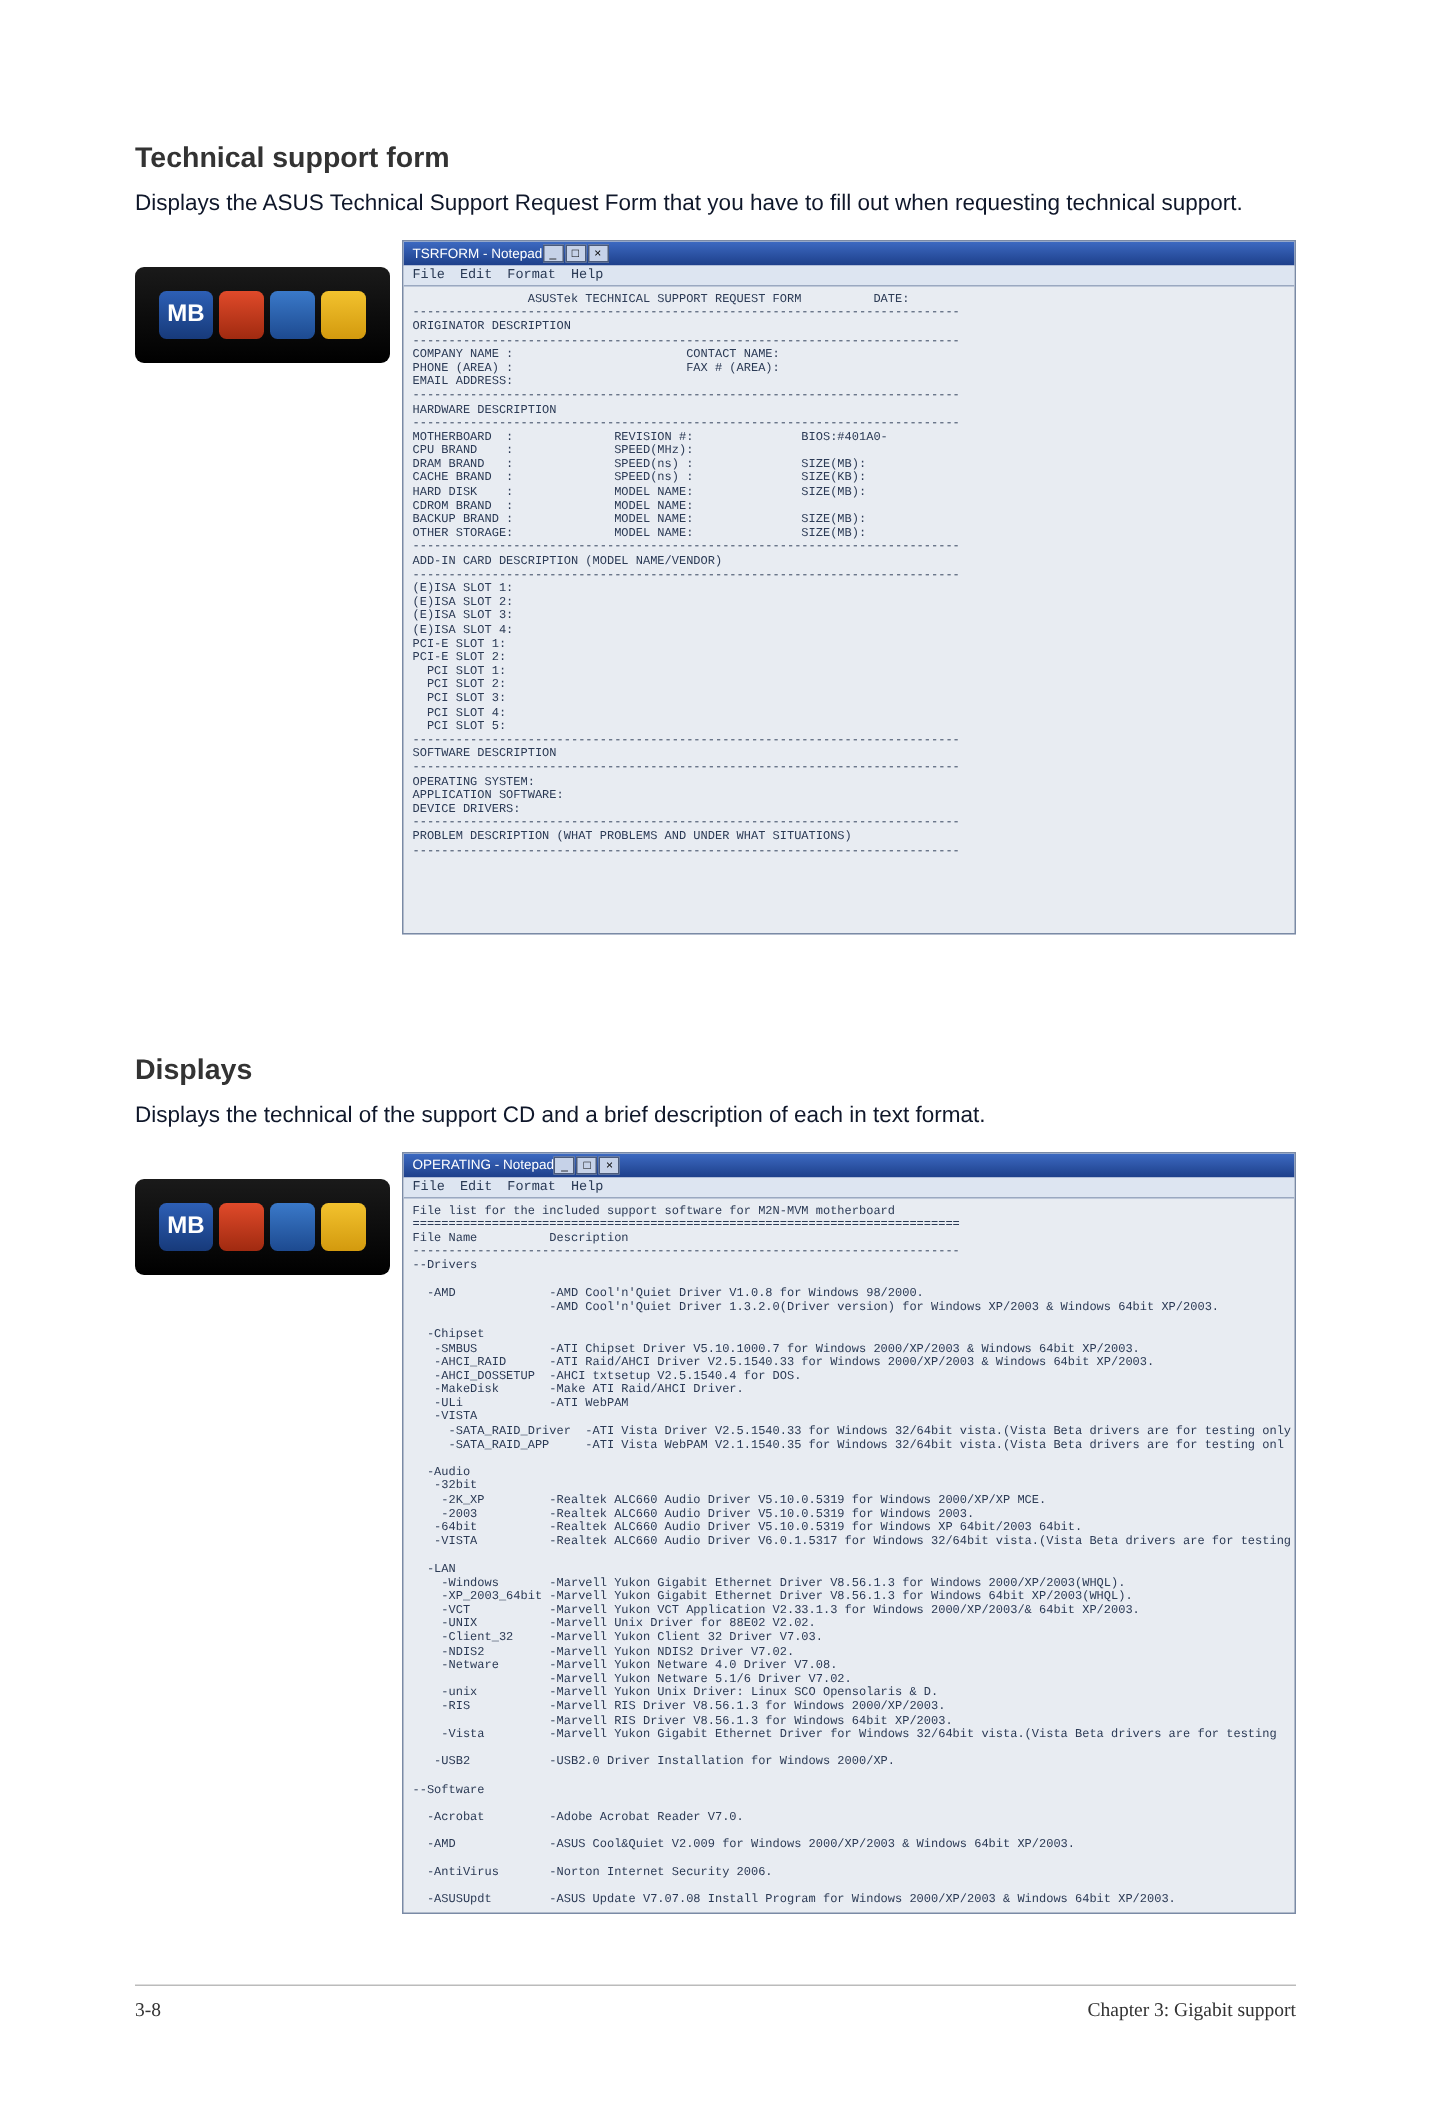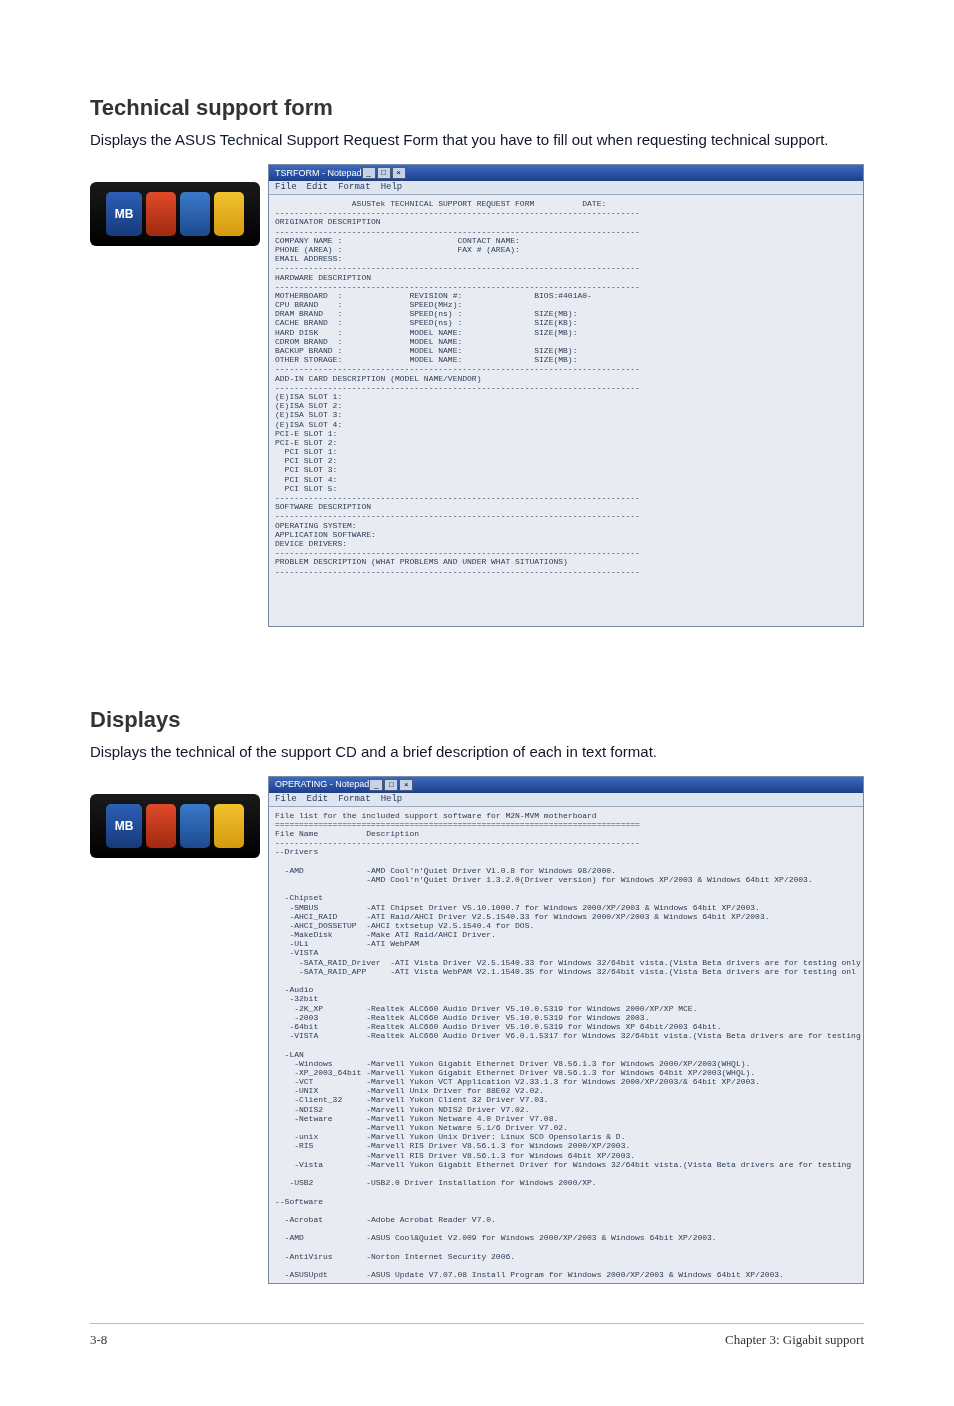--- a/index.html
+++ b/index.html
@@ -6,21 +6,21 @@
   body {
     width: 954px;
     height: 1406px;
     background: #fff;
     font-family: Arial, Helvetica, sans-serif;
     color: #333;
     position: relative;
     padding: 95px 90px 0 90px;
   }
   .section-title {
-    font-size: 22px;
+    font-size: 19px;
     font-weight: bold;
     color: #333;
     margin-bottom: 8px;
   }
   .section-desc {
     font-size: 15px;
     color: #0f172a;
     line-height: 1.4;
     margin-bottom: 14px;
   }
@@ -37,26 +37,26 @@
     border-radius: 6px;
     display: flex;
     align-items: center;
     justify-content: center;
     gap: 4px;
     flex-shrink: 0;
     margin-top: 18px;
   }
   .logo-chip {
     width: 30px;
-    height: 44px;
+    height: 32px;
     border-radius: 5px;
     display: flex;
     align-items: center;
     justify-content: center;
-    font-size: 12px;
+    font-size: 16px;
     font-weight: bold;
     color: #fff;
   }
   .chip-mb { background: linear-gradient(180deg,#2d5fb5,#173a7a); width: 36px; }
   .chip-o  { background: linear-gradient(180deg,#e04a2a,#a02a10); }
   .chip-g  { background: linear-gradient(180deg,#3a79c9,#1d4a90); }
   .chip-y  { background: linear-gradient(180deg,#f2c22e,#d39a0e); }
   .notepad {
     flex: 1;
     border: 1px solid #7a8aa5;

